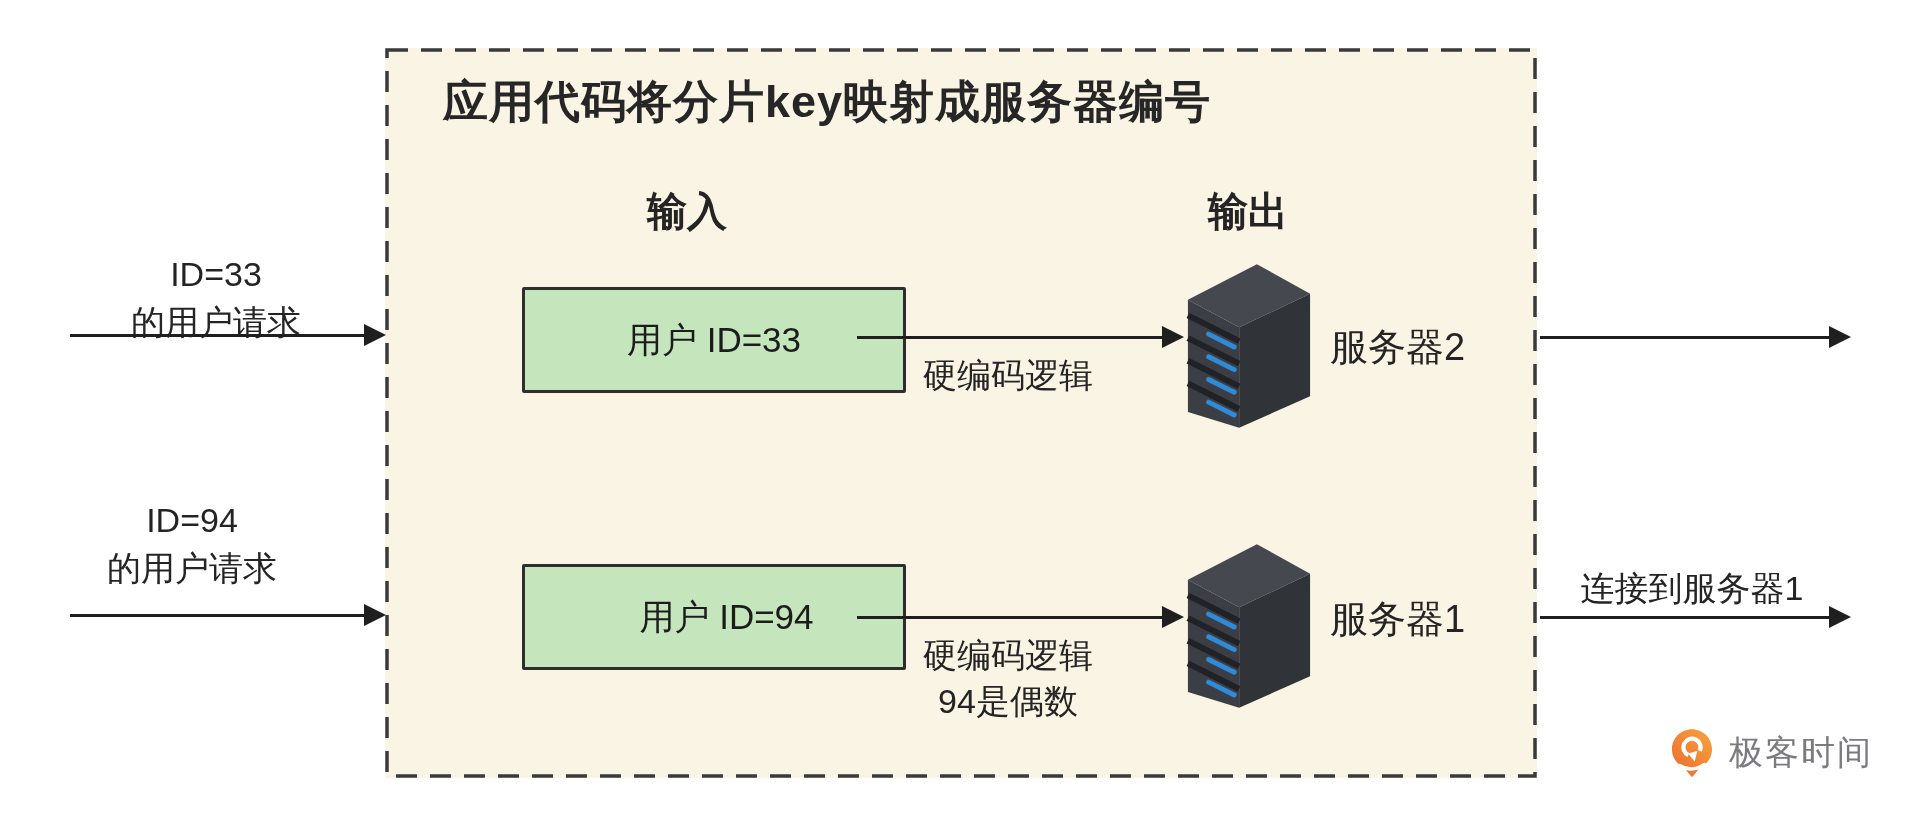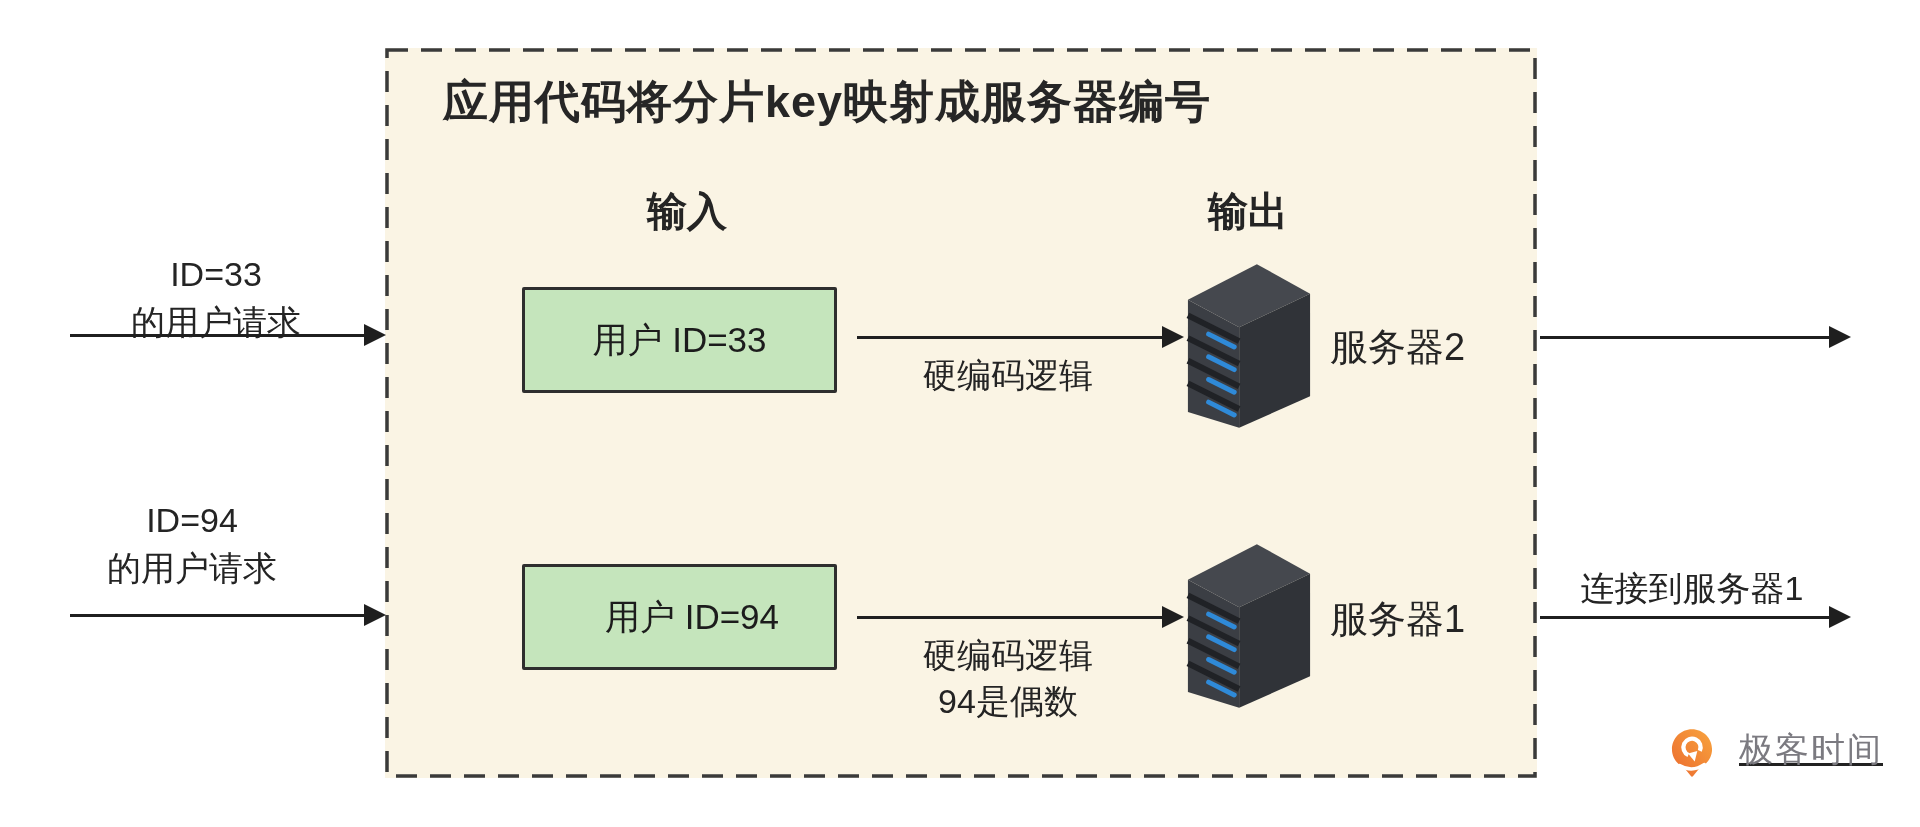--- a/index.html
+++ b/index.html
@@ -22,34 +22,34 @@
     color:#242424;white-space:nowrap;
   }
   
   .clabel{
     position:absolute;transform:translateX(-50%);text-align:center;
     font-size:34px;line-height:48px;font-weight:500;color:#242424;white-space:nowrap;
   }
   .logic{line-height:46px;}
   
   .idbox{
-    position:absolute;width:315px;height:106px;background:#c5e5bc;border:3px solid #2e2e2e;
+    position:absolute;width:384px;height:106px;background:#c5e5bc;border:3px solid #2e2e2e;
     box-sizing:border-box;display:flex;align-items:center;justify-content:center;
     font-size:35px;font-weight:500;color:#1c1c1c;border-radius:2px;
   }
   
   .srvlabel{position:absolute;font-size:38px;font-weight:500;color:#242424;white-space:nowrap;}
   
   .arrow{position:absolute;height:3px;background:#1f1f1f;}
   .arrow .head{
     position:absolute;right:-21px;top:-10px;width:0;height:0;
     border-left:22px solid #1f1f1f;border-top:11px solid transparent;border-bottom:11px solid transparent;
   }
   
-  #brand{position:absolute;left:1671px;top:727px;display:flex;gap:26px;text-decoration:underline;}
+  #brand{position:absolute;left:1671px;top:727px;display:flex;align-items:center;gap:16px;}
   #brand .brandtext{font-size:34px;font-weight:500;letter-spacing:2px;color:#7b7a80;white-space:nowrap;}
 </style>
 </head>
 <body>
 
 <div id="canvas">
 
   <div id="boundary">
     <svg width="1152" height="730" viewBox="0 0 1152 730">
       <rect x="2" y="2" width="1148" height="726" fill="none" stroke="#3a3a3a" stroke-width="3.5" stroke-dasharray="21 13"></rect>

